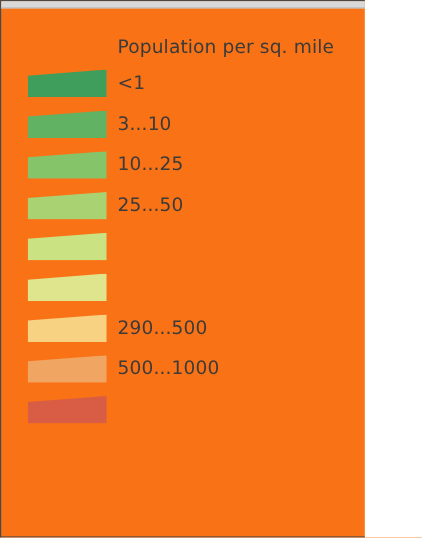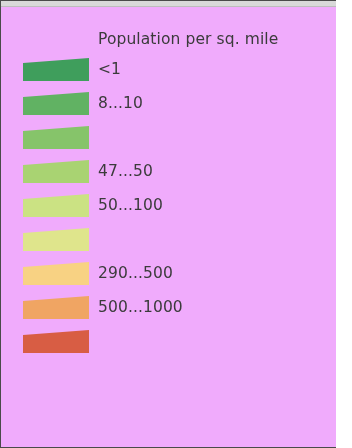--- a/index.html
+++ b/index.html
@@ -10,23 +10,23 @@
     width: 352px;
     height: 448px;
     background: #ffffff;
     font-family: "DejaVu Sans", sans-serif;
     overflow: hidden;
   }
 
   #legend-panel {
     position: relative;
     box-sizing: border-box;
-    width: 336px;
+    width: 304px;
     height: 448px;
-    background: #f0abfc;
+    background: #f97316;
     border-top: 1px solid #4a4a4a;
     border-left: 1px solid #4a4a4a;
     border-bottom: 1px solid #4a4a4a;
     border-right: 0;
     padding-left: 17px;
   }
 
   
   #top-band {
     position: absolute;
@@ -92,32 +92,32 @@
 
   <div id="legend-title">Population per sq. mile</div>
 
   <div id="legend-rows">
       <div class="legend-row">
         <div class="swatch" style="background: rgb(63, 158, 92);"></div>
         <div class="legend-label">&lt;1</div>
       </div>
       <div class="legend-row">
         <div class="swatch" style="background: rgb(97, 178, 99);"></div>
-        <div class="legend-label">8...10</div>
+        <div class="legend-label">3...10</div>
       </div>
       <div class="legend-row">
         <div class="swatch" style="background: rgb(134, 196, 106);"></div>
+        <div class="legend-label">10...25</div>
       </div>
       <div class="legend-row">
         <div class="swatch" style="background: rgb(169, 211, 114);"></div>
-        <div class="legend-label">47...50</div>
+        <div class="legend-label">25...50</div>
       </div>
       <div class="legend-row">
         <div class="swatch" style="background: rgb(203, 226, 131);"></div>
-        <div class="legend-label">50...100</div>
       </div>
       <div class="legend-row">
         <div class="swatch" style="background: rgb(223, 229, 140);"></div>
       </div>
       <div class="legend-row">
         <div class="swatch" style="background: rgb(248, 210, 131);"></div>
         <div class="legend-label">290...500</div>
       </div>
       <div class="legend-row">
         <div class="swatch" style="background: rgb(240, 165, 99);"></div>

